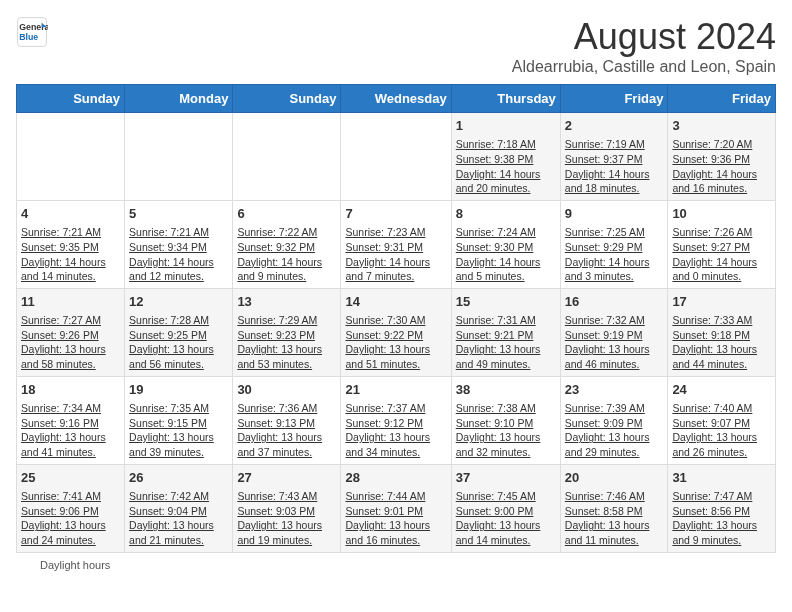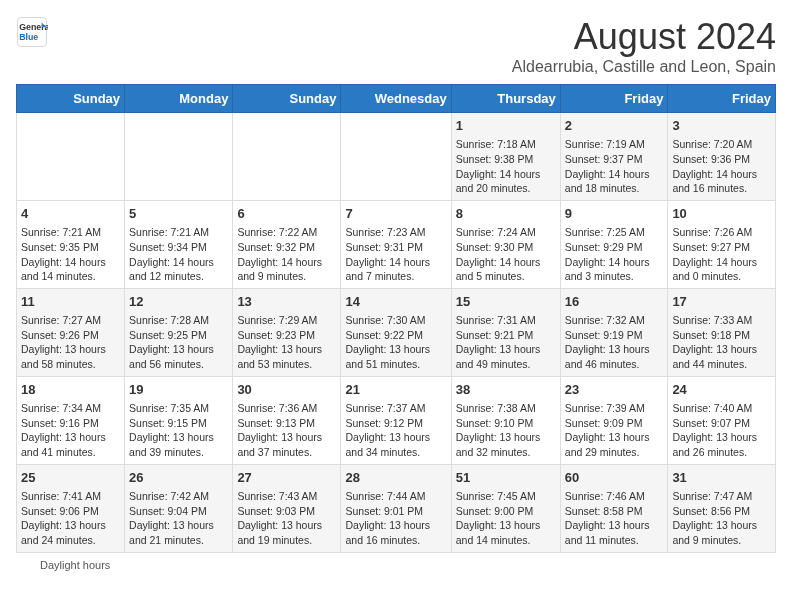--- a/index.html
+++ b/index.html
@@ -67,20 +67,21 @@
     }
     .day-num {
       font-weight: bold;
       font-size: 13px;
       display: block;
       margin-bottom: 2px;
     }
     .day-info {
       font-size: 10.5px;
       color: #333;
+      text-decoration: underline;
     }
     .footer {
       margin-top: 6px;
       font-size: 11px;
       color: #555;
       padding-left: 24px;
     }
     td.empty { background: #fff !important; }
   </style>
 </head>
@@ -233,25 +234,25 @@
         </td>
         <td>
           <span class="day-num">27</span>
           <div class="day-info">Sunrise: 7:43 AM<br>Sunset: 9:03 PM<br>Daylight: 13 hours and 19 minutes.</div>
         </td>
         <td>
           <span class="day-num">28</span>
           <div class="day-info">Sunrise: 7:44 AM<br>Sunset: 9:01 PM<br>Daylight: 13 hours and 16 minutes.</div>
         </td>
         <td>
-          <span class="day-num">51</span>
+          <span class="day-num">37</span>
           <div class="day-info">Sunrise: 7:45 AM<br>Sunset: 9:00 PM<br>Daylight: 13 hours and 14 minutes.</div>
         </td>
         <td>
-          <span class="day-num">60</span>
+          <span class="day-num">20</span>
           <div class="day-info">Sunrise: 7:46 AM<br>Sunset: 8:58 PM<br>Daylight: 13 hours and 11 minutes.</div>
         </td>
         <td>
           <span class="day-num">31</span>
           <div class="day-info">Sunrise: 7:47 AM<br>Sunset: 8:56 PM<br>Daylight: 13 hours and 9 minutes.</div>
         </td>
       </tr>
     </tbody>
 </table>
 

